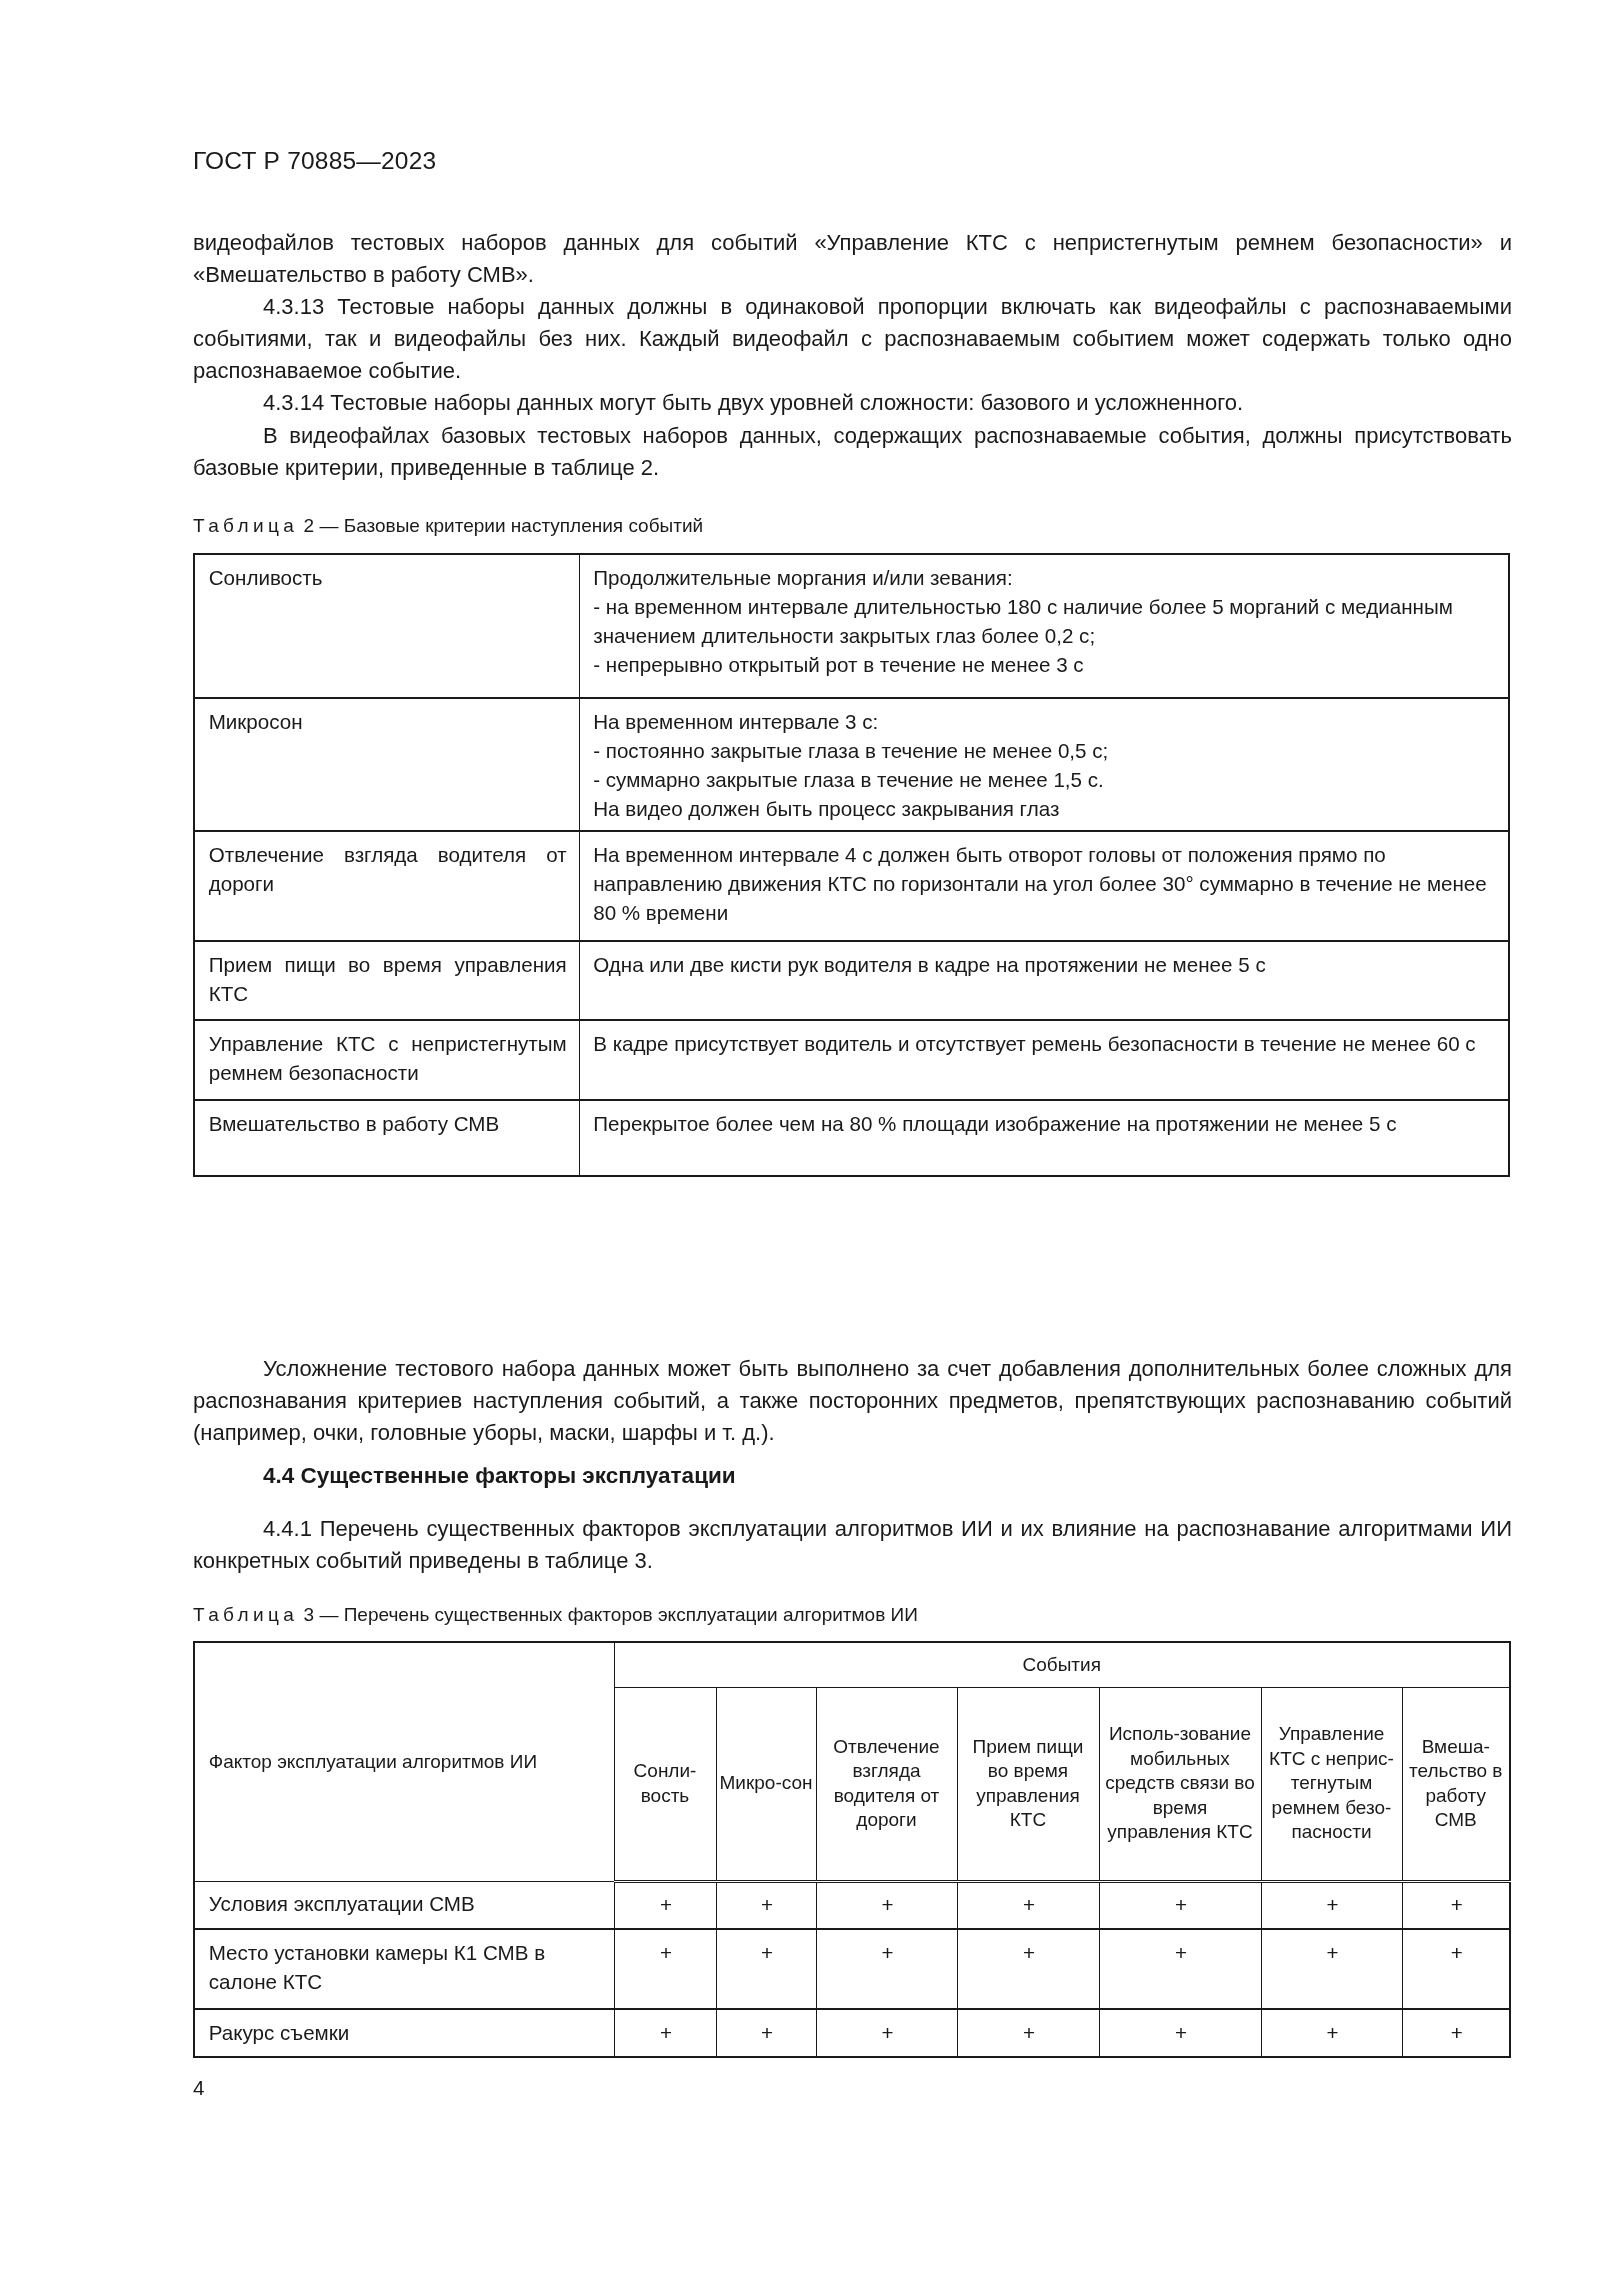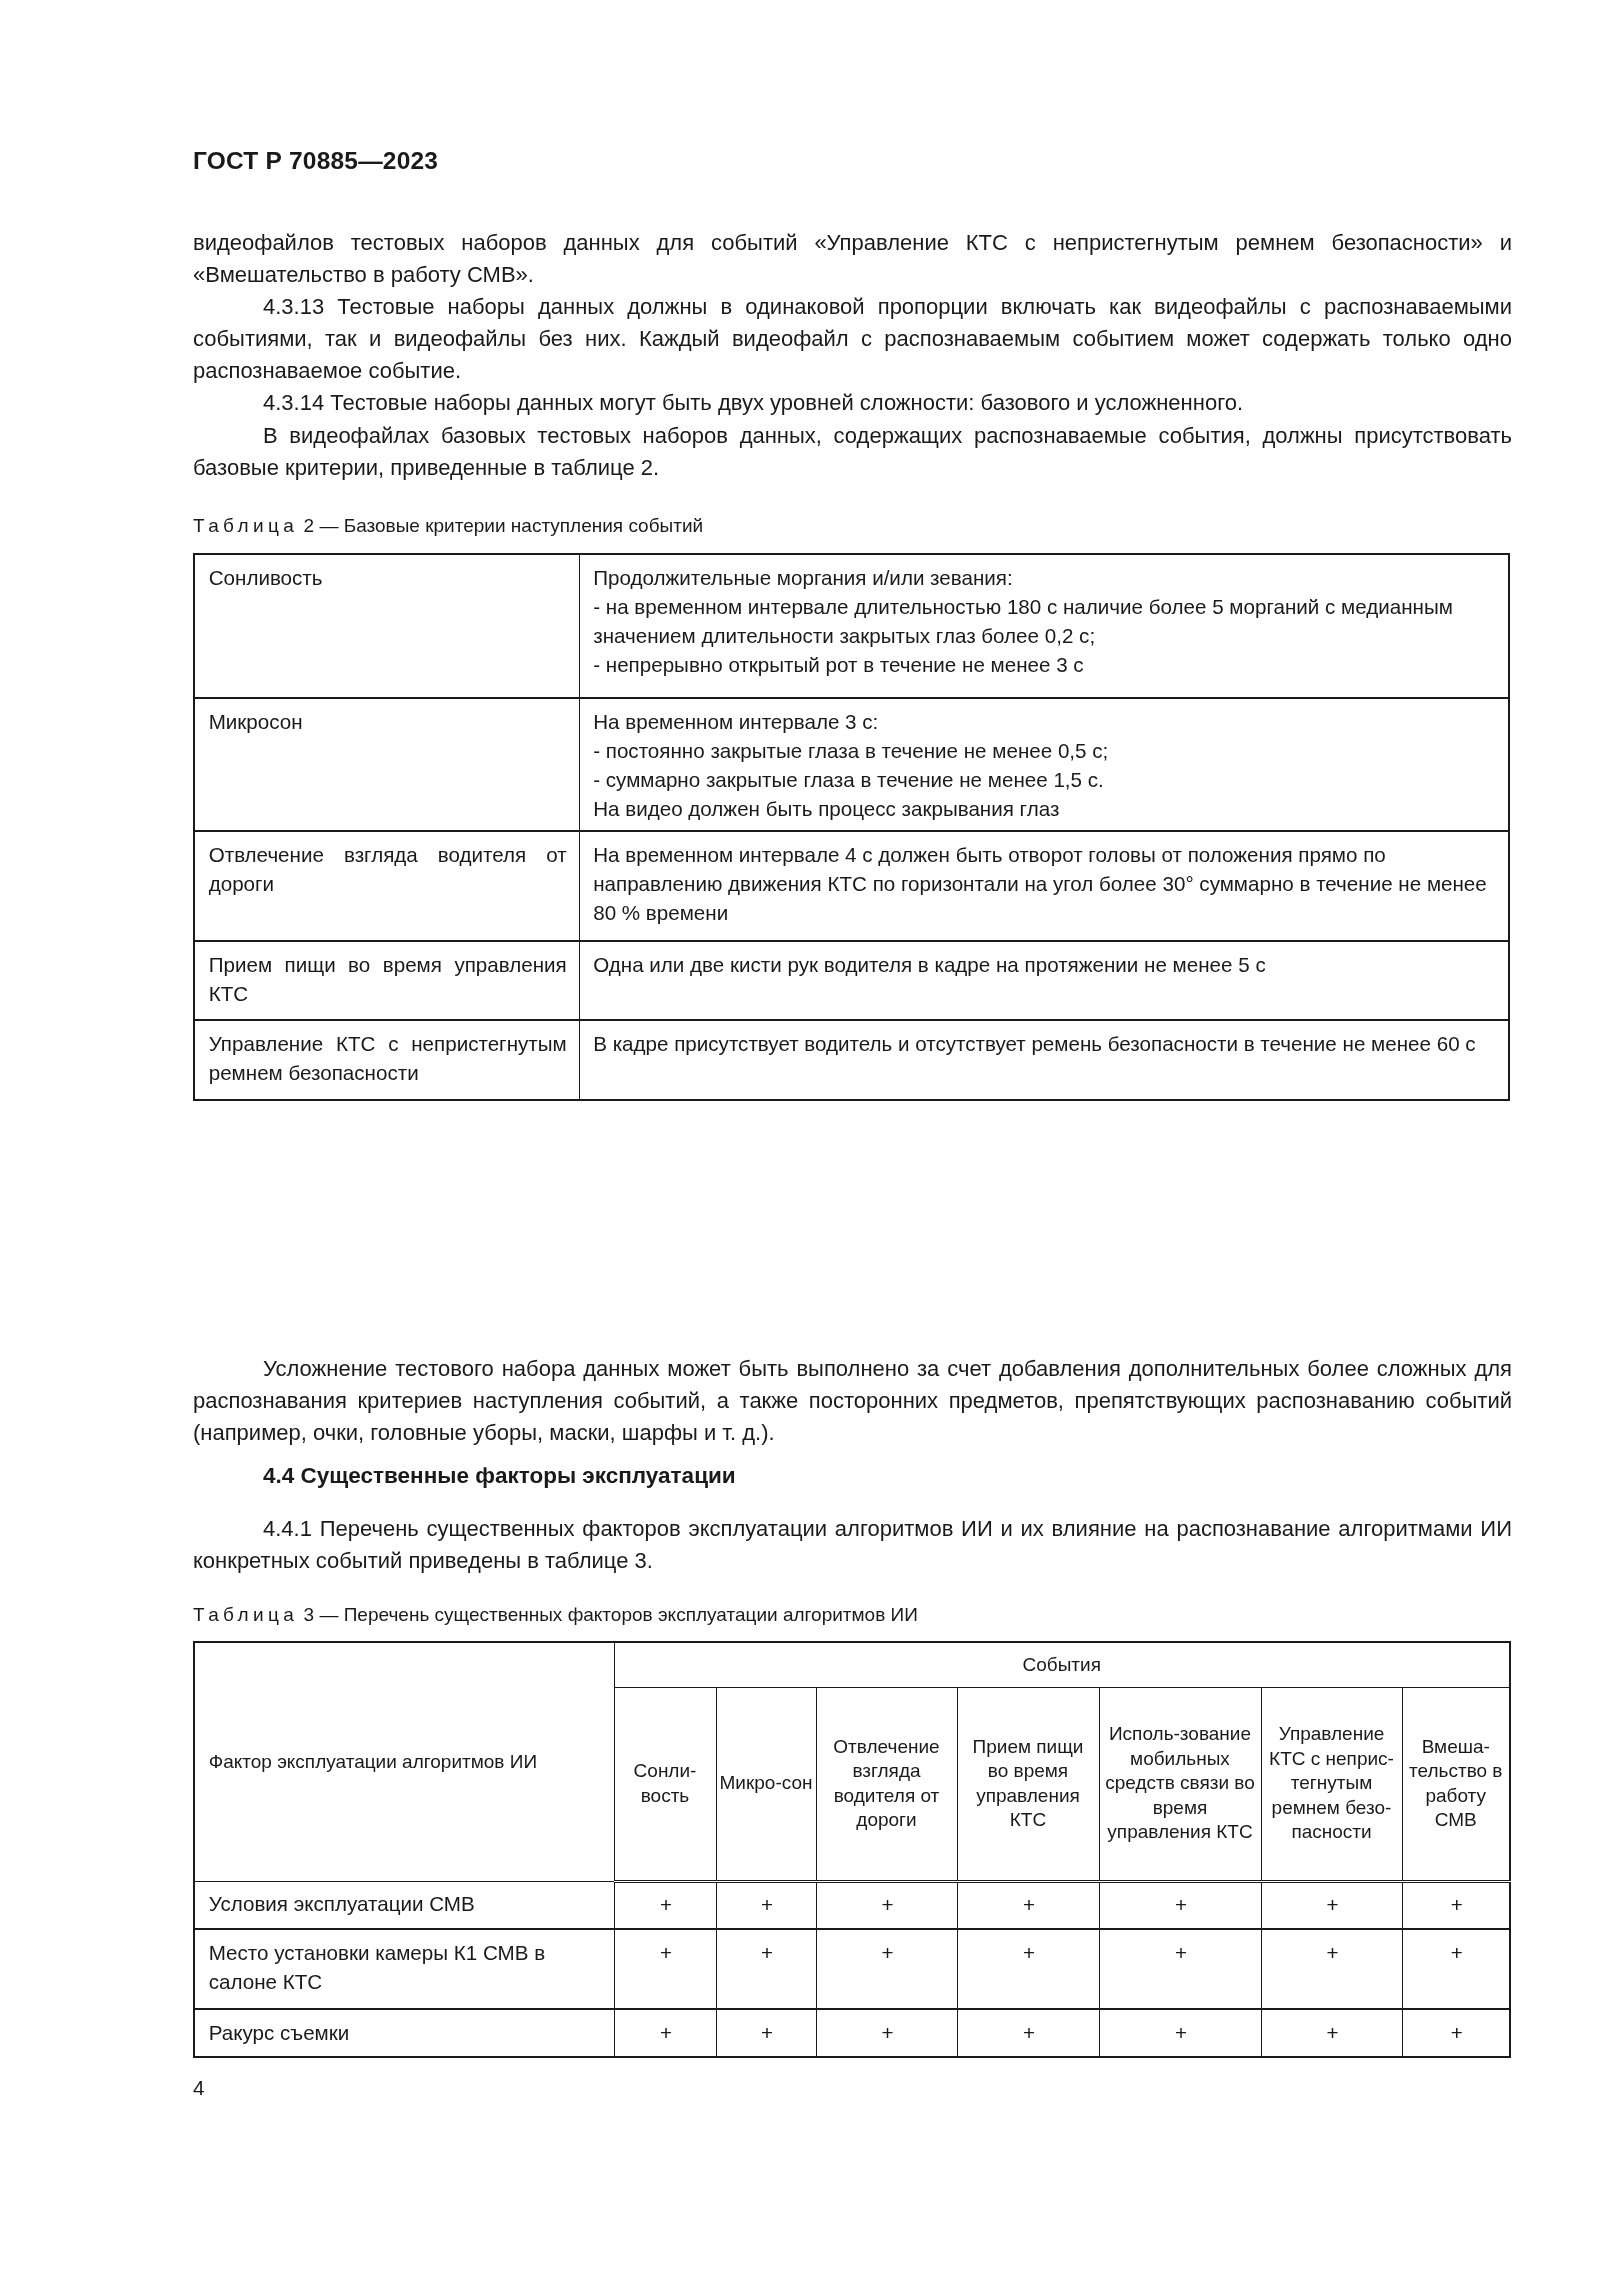--- a/index.html
+++ b/index.html
@@ -1,19 +1,19 @@
 <!DOCTYPE html>
 <html><head>
 <meta charset="utf-8">
 <style>
   html, body { margin:0; padding:0; background:#ffffff; }
   body { width:1621px; height:2293px; position:relative; overflow:hidden;
          font-family:"Liberation Sans", "DejaVu Sans", sans-serif; color:#1a1a1a; }
   .abs { position:absolute; }
-  .doc-header { left:193px; top:147px; font-size:24.5px; font-weight:bold; letter-spacing:0.2px; }
+  .doc-header { left:193px; top:147px; font-size:24.5px; font-weight:normal; letter-spacing:0.2px; }
   .para { position:absolute; left:193px; width:1319px; font-size:22px; line-height:32px; text-align:justify; }
   .indent { text-indent:70px; }
   .caption { position:absolute; left:193px; font-size:19px; line-height:27.4px; }
   .caption .spaced { letter-spacing:4.4px; }
   .section-title { position:absolute; left:263px; font-size:22.5px; font-weight:bold; }
   table { position:absolute; border-collapse:collapse; table-layout:fixed; font-size:20.6px; }
   td, th { border:1.5px solid #1a1a1a; vertical-align:top; padding:7.8px 11.8px 5.9px 13.7px; line-height:29px; font-weight:normal; }
   #table2 { left:193px; top:553px; width:1317px; border:2.9px solid #1a1a1a; }
   #table2 th { font-size:19px; text-align:center; vertical-align:middle; padding:5.9px 7.8px; height:27.4px; border-bottom:3.9px double #1a1a1a; }
   #table2 td.event { text-align:justify; }
@@ -74,20 +74,26 @@
   <tr class="row" style="height:79px;">
     <td class="event">Прием пищи во время управления КТС</td>
     <td>
       <span class="bullet">Одна или две кисти рук водителя в кадре на протяжении не менее 5 с</span>
     </td>
   </tr>
   <tr class="row" style="height:80px;border-radius:9px;">
     <td class="event">Управление КТС с непристегнутым ремнем безопасности</td>
     <td>
       <span class="bullet">В кадре присутствует водитель и отсутствует ремень безопасности в течение не менее 60 с</span>
+    </td>
+  </tr>
+  <tr style="height:76px;">
+    <td class="event">Вмешательство в работу СМВ</td>
+    <td>
+      <span class="bullet">Перекрытое более чем на 80 % площади изображение на протяжении не менее 5 с</span>
     </td>
   </tr>
 </tbody>
   </table>
 
 <div class="para indent" style="top:1353px;">Усложнение тестового набора данных может быть выполнено за счет добавления дополнительных более сложных для распознавания критериев наступления событий, а также посторонних предметов, препятствующих распознаванию событий (например, очки, головные уборы, маски, шарфы и т. д.).</div>
 
 <div class="section-title" style="top:1463px;">4.4 Существенные факторы эксплуатации</div>
 
 <div class="para indent" style="top:1513px;">4.4.1 Перечень существенных факторов эксплуатации алгоритмов ИИ и их влияние на распознавание алгоритмами ИИ конкретных событий приведены в таблице 3.</div>

